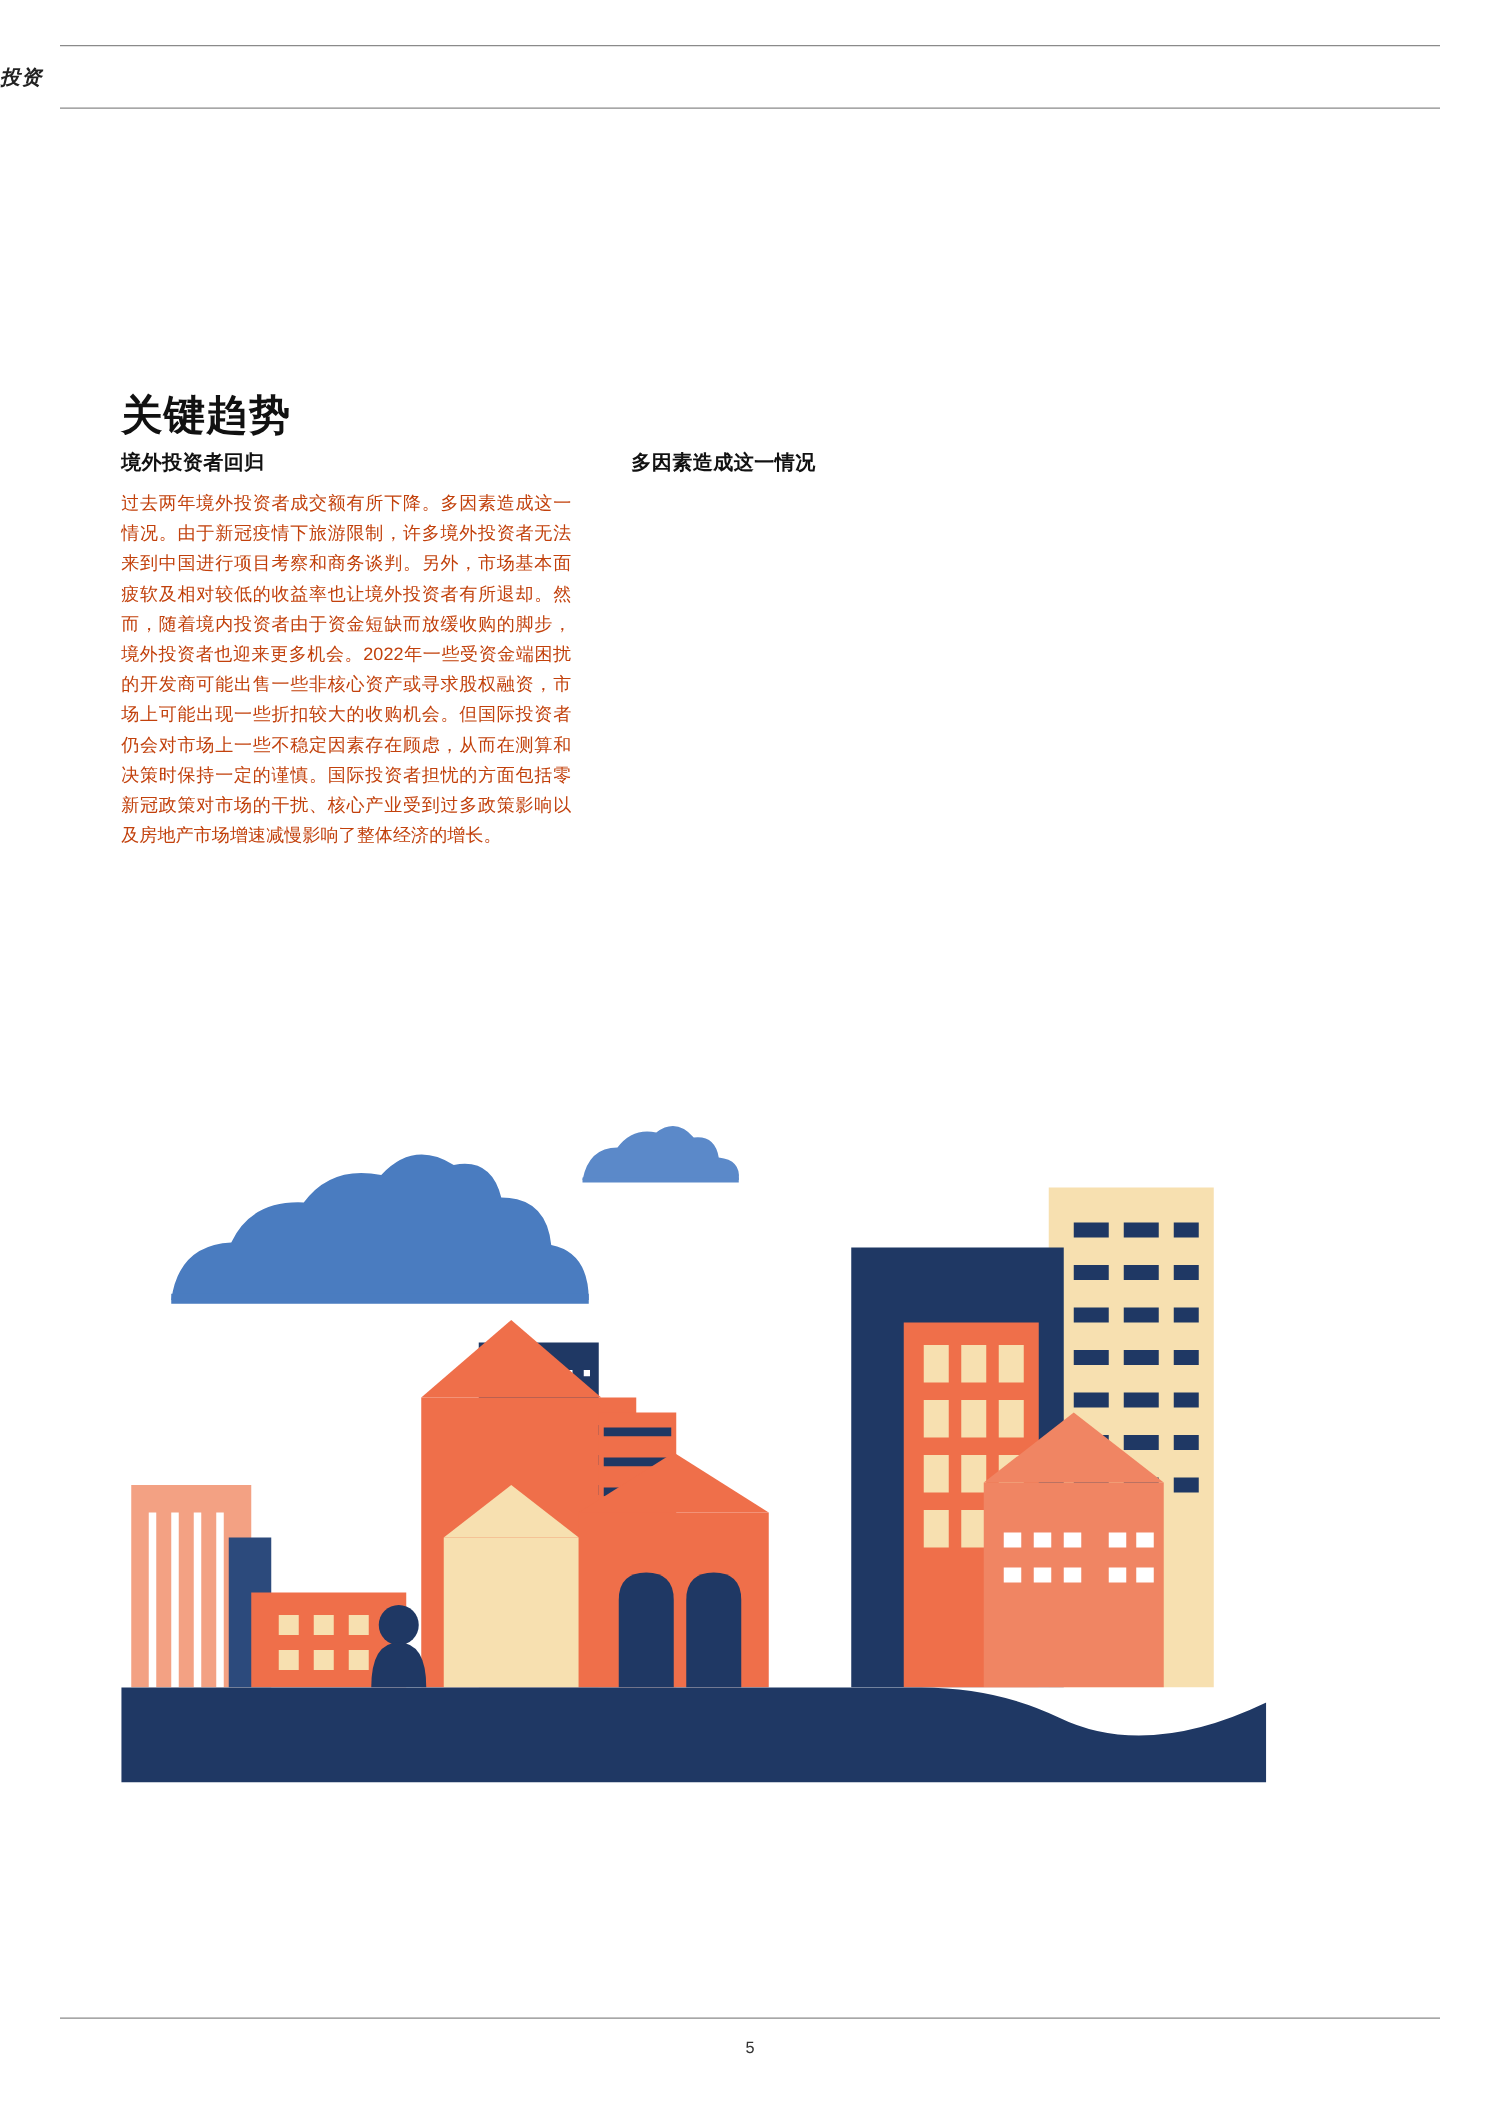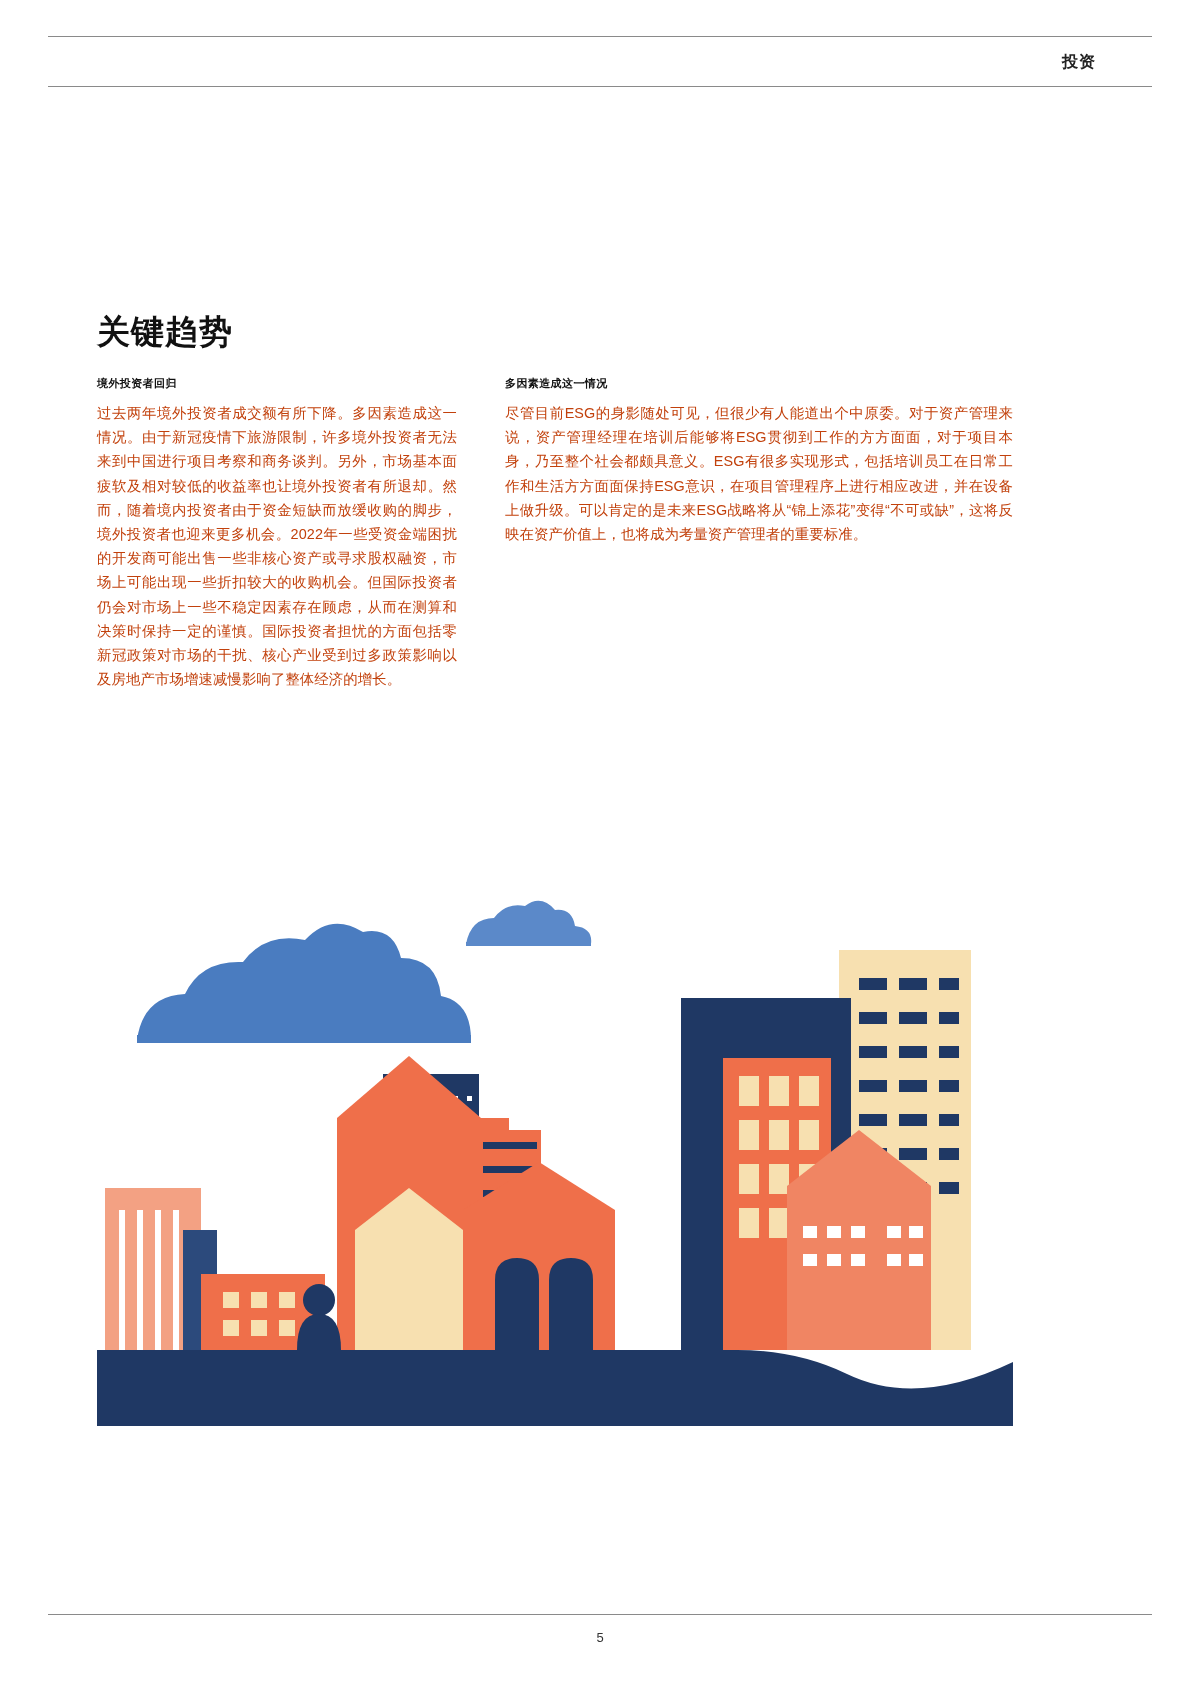--- a/index.html
+++ b/index.html
@@ -39,25 +39,26 @@
     top: 86px;
     width: 1104px;
     height: 1px;
     background: #8a8a8a;
   }
   .header-title {
     position: absolute;
     left: 0;
     top: 52px;
     width: 1096px;
-    text-align: right;
+    text-align: left;
     font-size: 16px;
     font-weight: bold;
     letter-spacing: 1px;
     color: #222222;
+    font-style: italic;
   }
 
   
   .section-title {
     position: absolute;
     left: 97px;
     top: 288px;
     font-size: 33px;
     font-weight: bold;
     color: #111111;
@@ -67,24 +68,24 @@
   
   .col {
     position: absolute;
     top: 360px;
     width: 360px;
   }
   .col-left { left: 97px; }
   .col-right { left: 505px; width: 508px; }
 
   .col-heading {
-    font-size: 11px;
+    font-size: 16px;
     font-weight: bold;
     color: #111111;
-    margin: 16px 0 10px 0;
+    margin: 0 0 10px 0;
     letter-spacing: 0.4px;
   }
   .para {
     font-size: 14.4px;
     line-height: 1.68;
     color: #c2410c;
     margin: 0 0 17px 0;
     text-align: justify;
     letter-spacing: 0.1px;
   }
@@ -129,21 +130,20 @@
 
   <h1 class="section-title">关键趋势</h1>
 
   <div class="col col-left">
     <h2 class="col-heading">境外投资者回归</h2>
     <p class="para">过去两年境外投资者成交额有所下降。多因素造成这一情况。由于新冠疫情下旅游限制，许多境外投资者无法来到中国进行项目考察和商务谈判。另外，市场基本面疲软及相对较低的收益率也让境外投资者有所退却。然而，随着境内投资者由于资金短缺而放缓收购的脚步，境外投资者也迎来更多机会。2022年一些受资金端困扰的开发商可能出售一些非核心资产或寻求股权融资，市场上可能出现一些折扣较大的收购机会。但国际投资者仍会对市场上一些不稳定因素存在顾虑，从而在测算和决策时保持一定的谨慎。国际投资者担忧的方面包括零新冠政策对市场的干扰、核心产业受到过多政策影响以及房地产市场增速减慢影响了整体经济的增长。</p>
   </div>
 
   <div class="col col-right">
     <h2 class="col-heading">多因素造成这一情况</h2>
-    <p class="para">尽管目前ESG的身影随处可见，但很少有人能道出个中原委。对于资产管理来说，资产管理经理在培训后能够将ESG贯彻到工作的方方面面，对于项目本身，乃至整个社会都颇具意义。ESG有很多实现形式，包括培训员工在日常工作和生活方方面面保持ESG意识，在项目管理程序上进行相应改进，并在设备上做升级。可以肯定的是未来ESG战略将从“锦上添花”变得“不可或缺”，这将反映在资产价值上，也将成为考量资产管理者的重要标准。</p>
   </div>
 
   <div class="illustration">
     <svg width="916" height="546" viewBox="0 0 916 546" xmlns="http://www.w3.org/2000/svg">
       <defs>
         <clipPath id="frame">
           <rect x="0" y="0" width="916" height="546"></rect>
         </clipPath>
       </defs>
       <g clip-path="url(#frame)">

